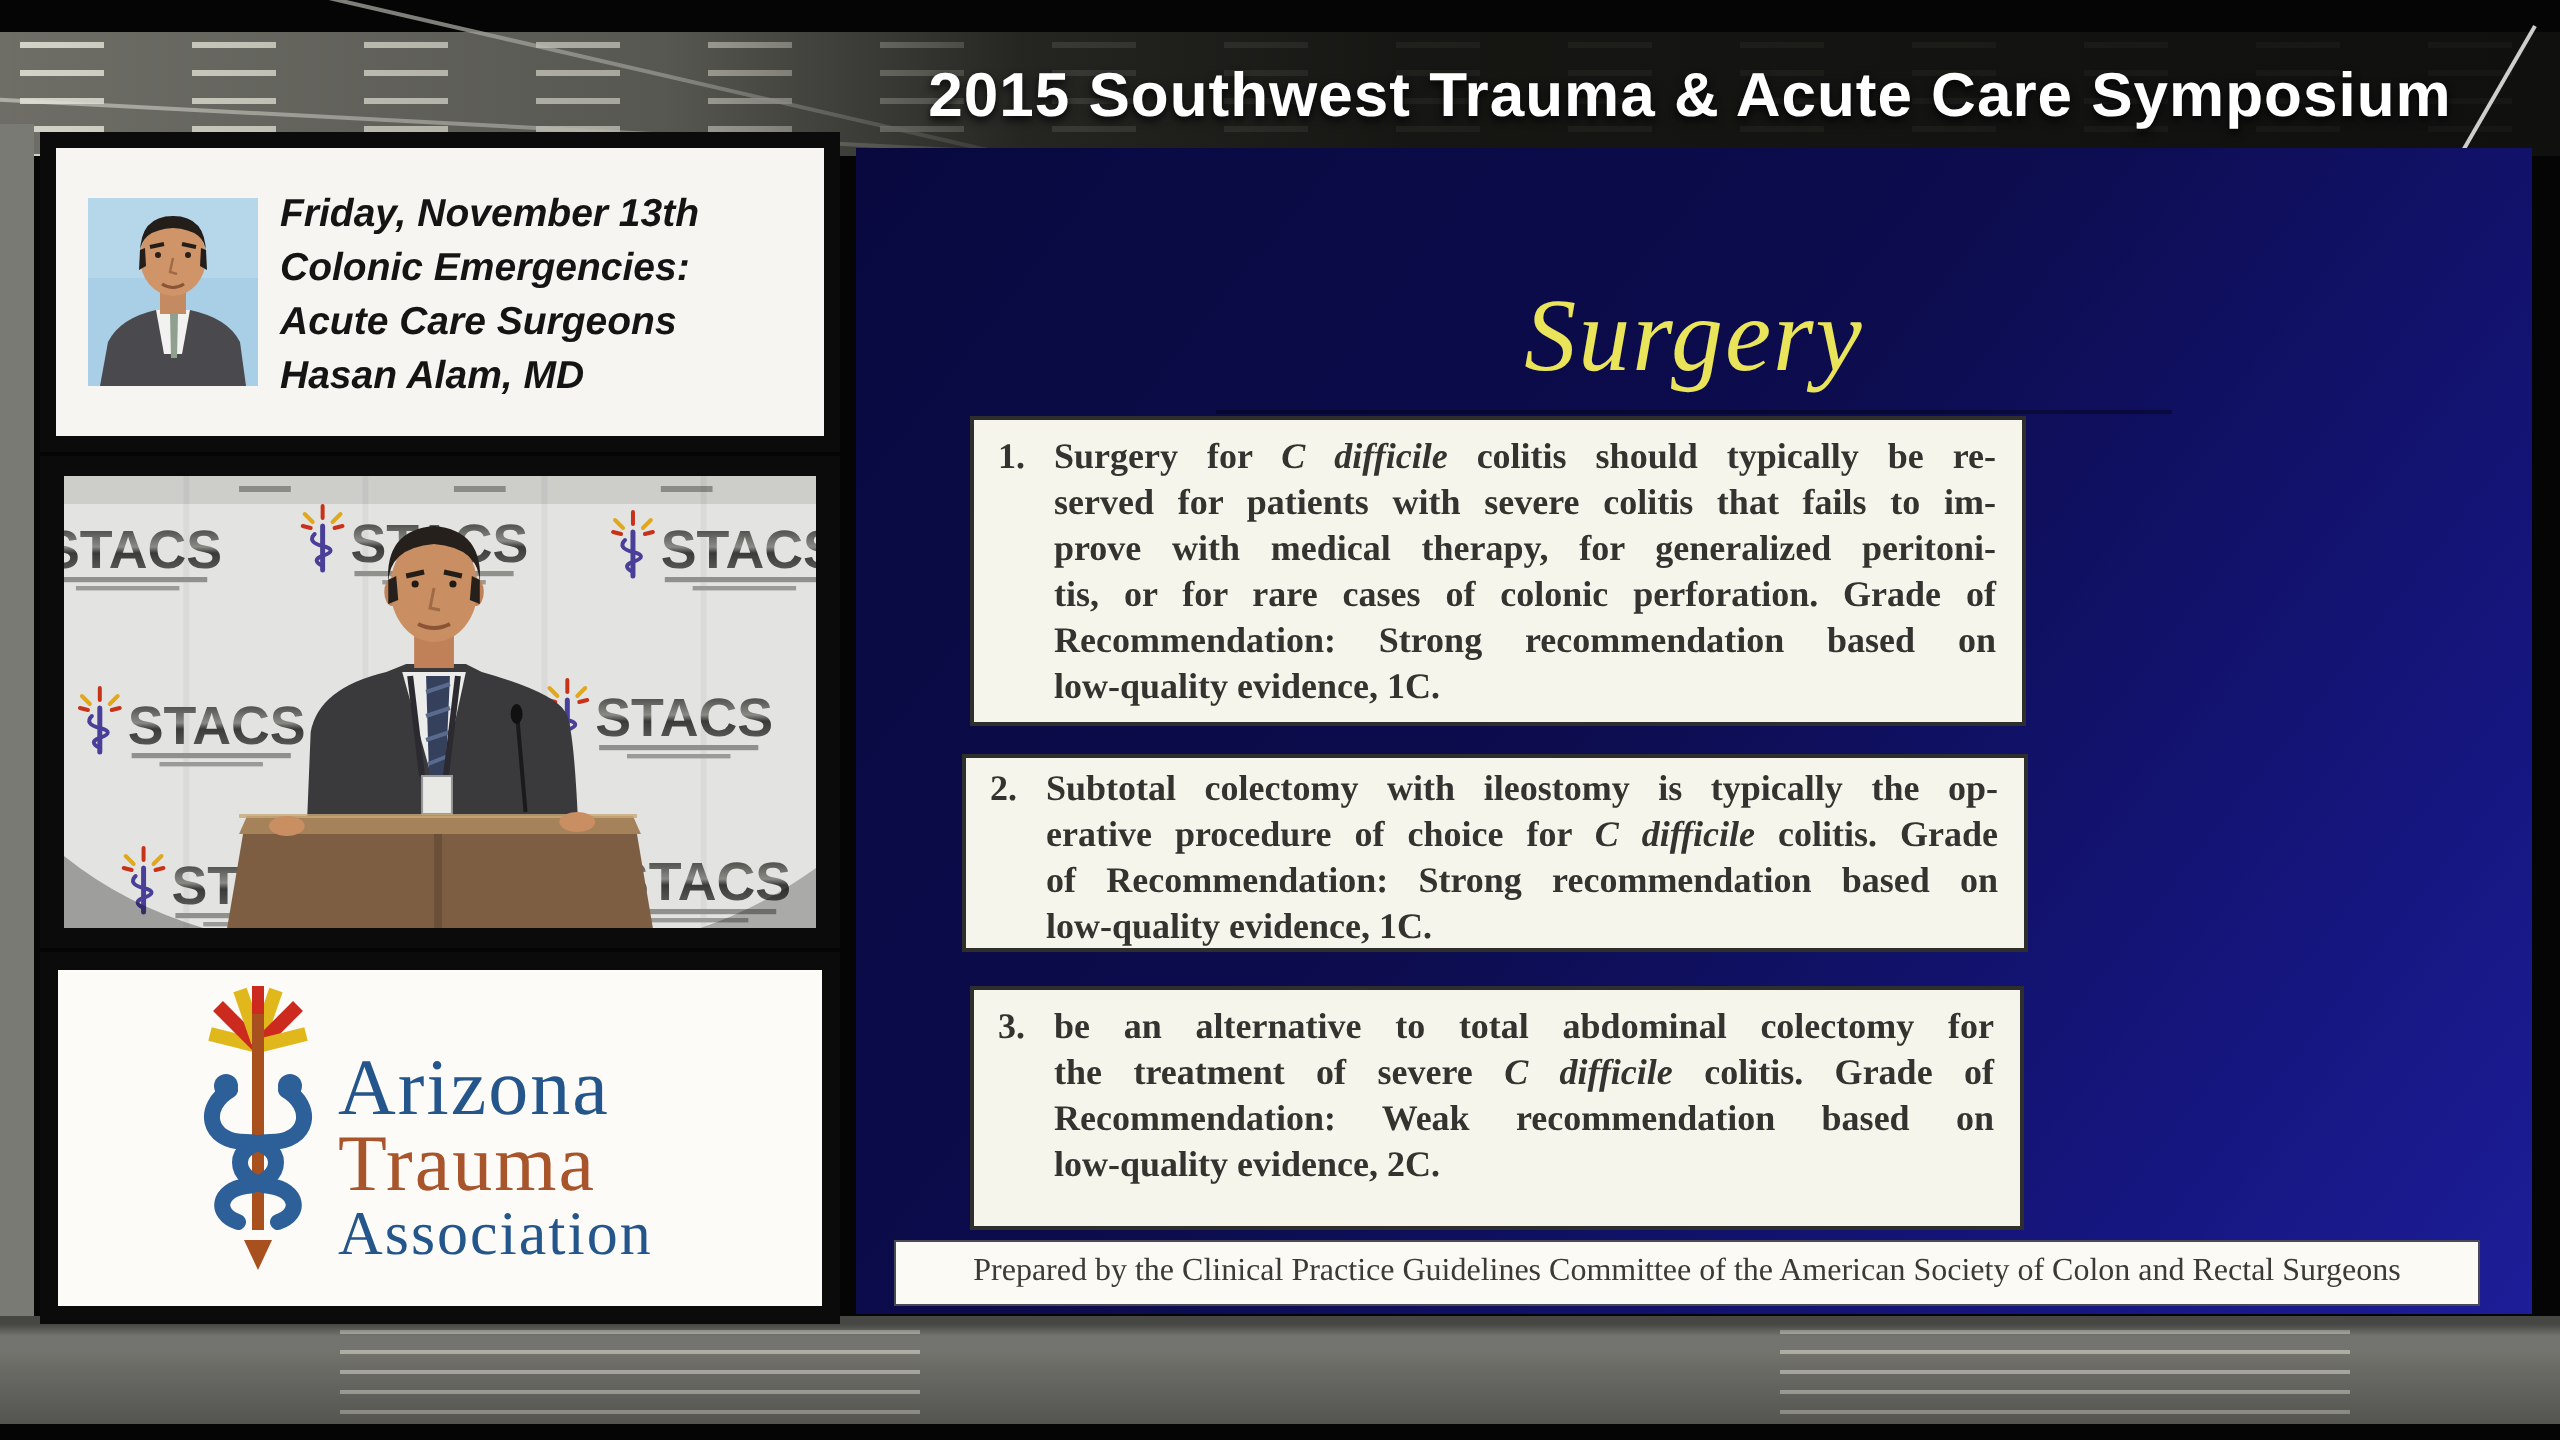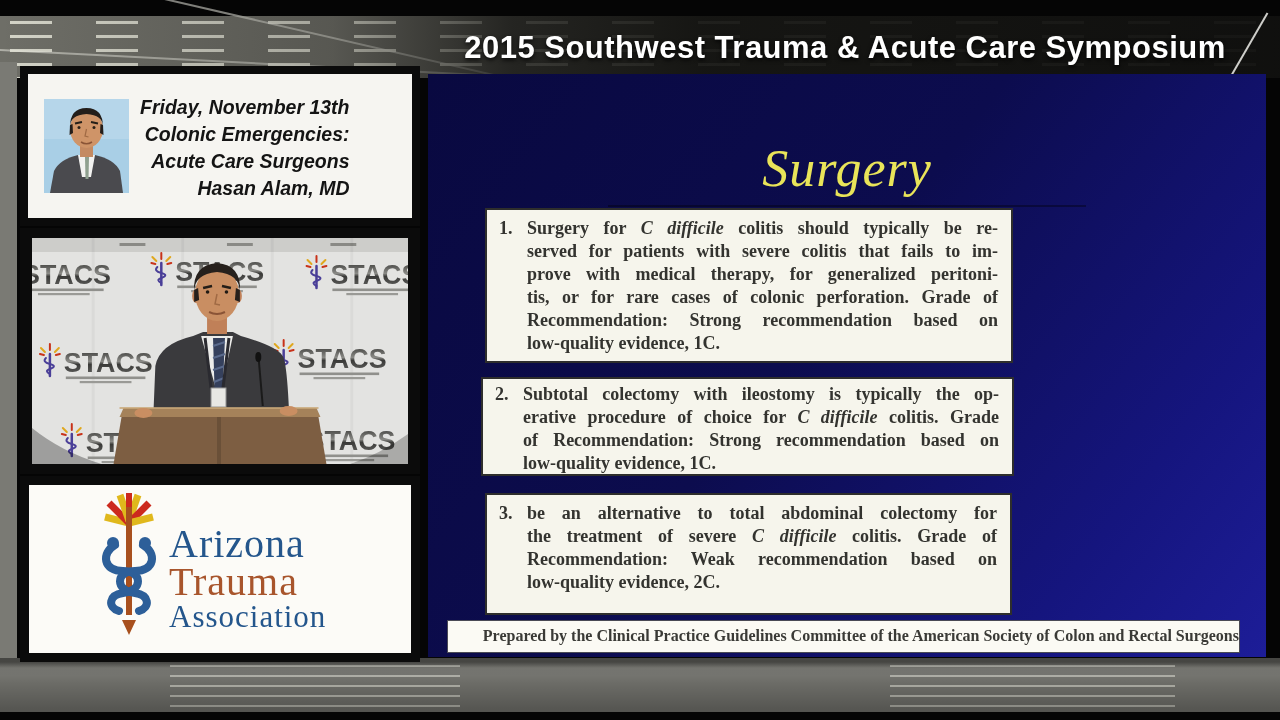--- a/index.html
+++ b/index.html
@@ -45,21 +45,20 @@
   
   .card { position:absolute; background:#0b0b0b; }
   .card-inner { position:absolute; background:#f6f5f1; }
   .card-speaker { left:20px; top:66px; width:400px; height:160px; }
   .card-speaker .card-inner { inset:8px; }
   .headshot { position:absolute; left:16px; top:25px; width:85px; height:94px; }
   .speaker-lines {
     position:absolute; left:112px; top:20px;
     font-size:19.5px; font-weight:bold; font-style:italic; color:#141414; line-height:27px;
     white-space:nowrap;
-    text-align:right;
   }
   .card-video { left:20px; top:228px; width:400px; height:246px; }
   .card-video svg { position:absolute; left:12px; top:10px; }
   .card-logo { left:20px; top:476px; width:400px; height:186px; }
   .card-logo .card-inner { inset:9px; background:#fcfbf7; }
   .card-logo svg { position:absolute; left:0; top:0; }
   
   .slide {
     position:absolute; left:428px; top:74px; width:838px; height:583px;
     background:linear-gradient(128deg, #090940 0%, #0c0c4e 45%, #15157e 80%, #1d1d98 100%);
@@ -78,22 +77,22 @@
   .sbox1 { left:57px; top:134px; width:528px; height:155px; padding:7px 13px 0 12px; }
   .sbox2 { left:53px; top:303px; width:533px; height:99px;  padding:4px 13px 0 12px; }
   .sbox3 { left:57px; top:419px; width:527px; height:122px; padding:7px 13px 0 12px; }
   .snum { flex:none; width:28px; }
   .stext { flex:1; min-width:0; }
   .jline { text-align:justify; text-align-last:justify; white-space:nowrap; }
   .jline:last-child { text-align-last:left; }
   .slide-footer {
     position:absolute; left:19px; top:546px; width:793px; height:33px;
     background:#fbfaf4; border:1px solid #4a4a55; box-sizing:border-box;
-    font-weight:bold; font-size:16px; line-height:30px; color:#3a3a36;
-    text-align:right; white-space:nowrap;
+    font-weight:normal; font-size:16px; line-height:30px; color:#3a3a36;
+    text-align:center; white-space:nowrap;
   }
 </style>
 </head>
 <body>
 
 <div class="stage">
 
   <div class="banner">
     <div class="diag diag1"></div>
     <div class="diag diag2"></div>

